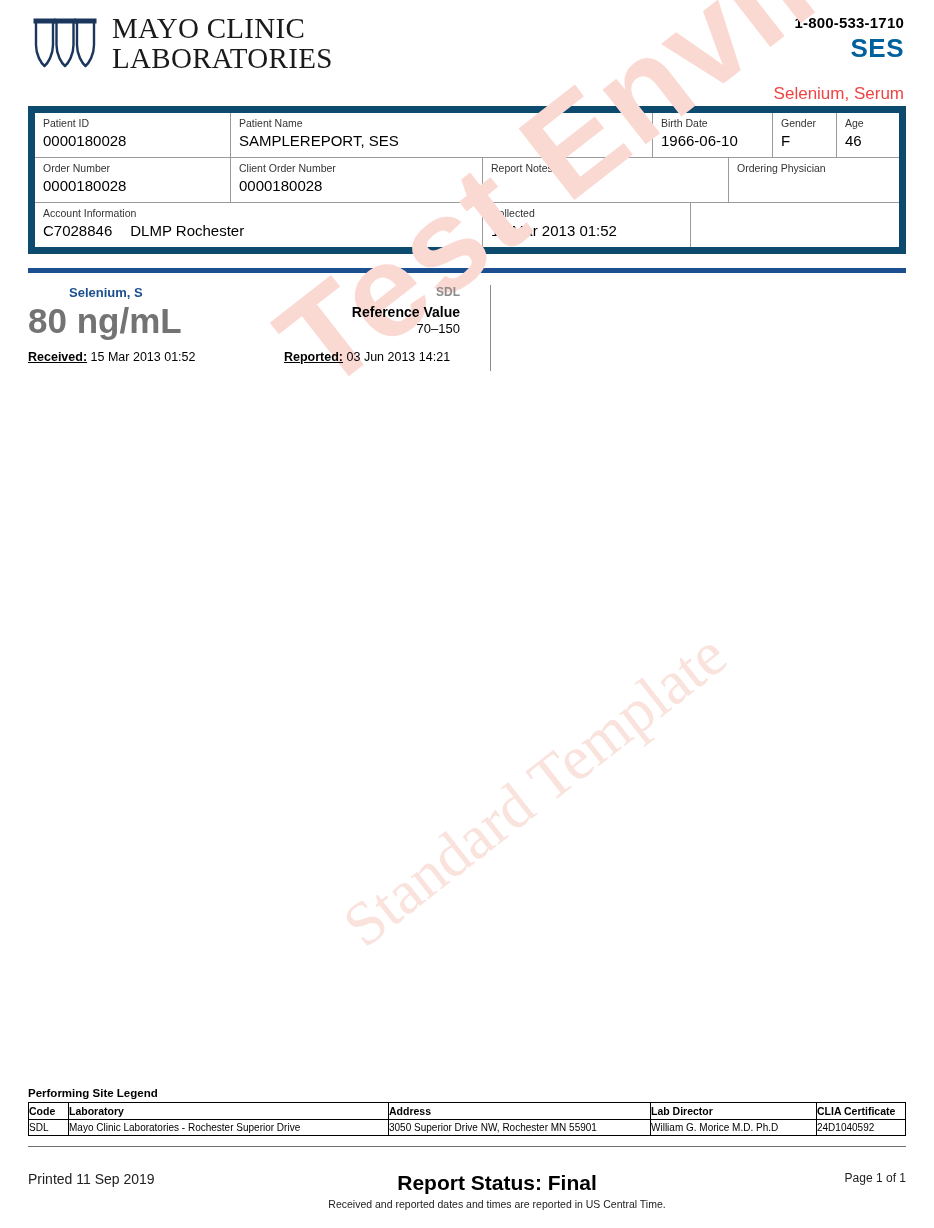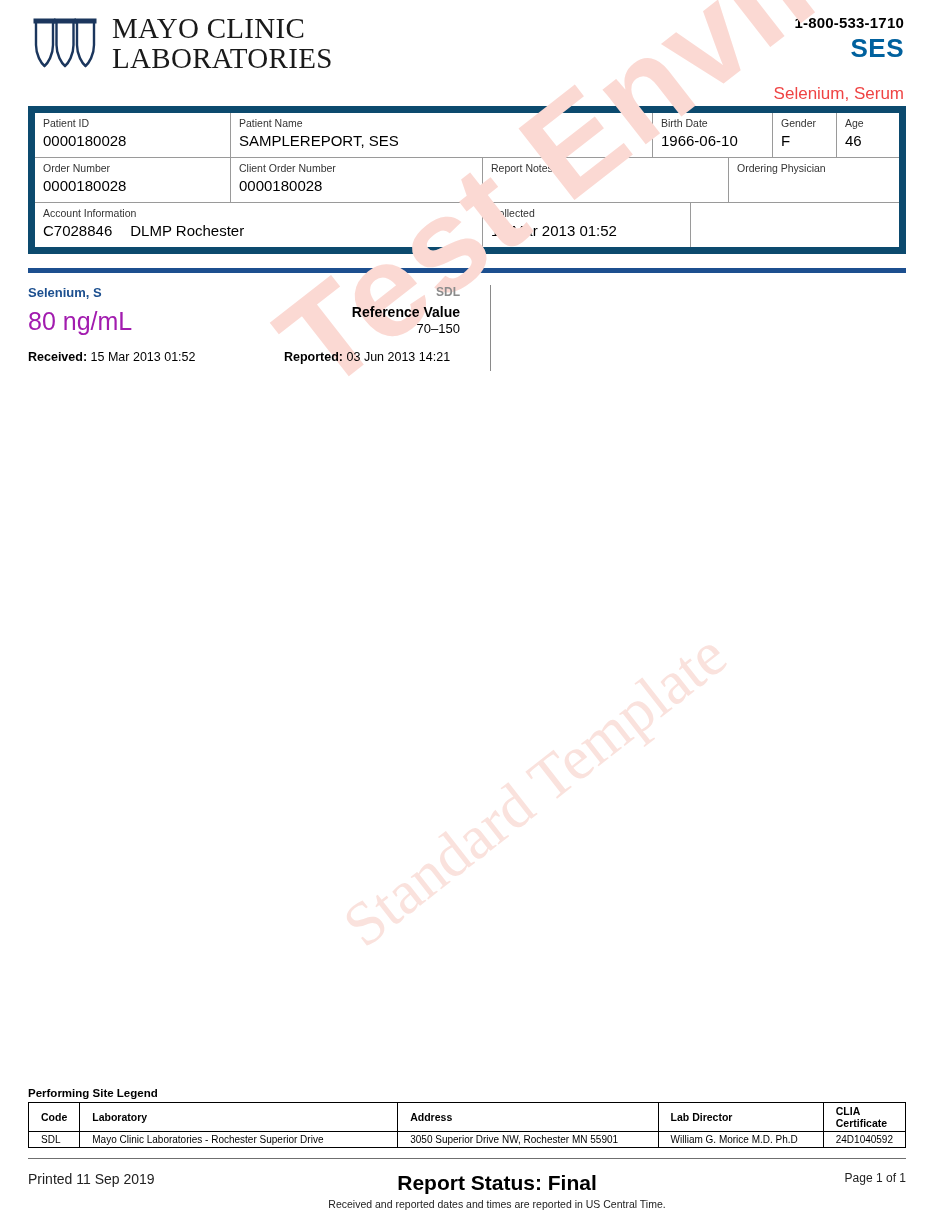--- a/index.html
+++ b/index.html
@@ -139,55 +139,57 @@
   }
   .res-head {
     display: flex;
     justify-content: space-between;
     align-items: flex-start;
   }
   .res-name {
     font-size: 13px;
     font-weight: bold;
     color: #1c4f8f;
+    margin-left: 41px;
   }
   .res-site {
     font-size: 12px;
     font-weight: bold;
     color: #8c8c8c;
   }
   .res-mid {
     display: flex;
     justify-content: space-between;
     align-items: flex-end;
     margin-top: 4px;
   }
   .res-value {
-    font-size: 25px;
-    color: #a21caf;
+    font-size: 35px;
+    color: #737373;
     line-height: 30px;
+    font-weight: bold;
   }
   .ref-block { text-align: right; }
   .ref-label {
     font-size: 14px;
     font-weight: bold;
     color: #000;
   }
   .ref-value {
     font-size: 13px;
     color: #000;
     margin-top: 1px;
   }
   .res-dates {
     display: flex;
     margin-top: 14px;
     font-size: 12.5px;
   }
   .res-dates .d1 { width: 256px; }
-  .res-dates b { font-weight: bold; }
+  .res-dates b { font-weight: bold; text-decoration: underline; }
 
   
   .wm {
     position: absolute;
     pointer-events: none;
     color: #fbd9d3;
     font-family: "Liberation Sans", sans-serif;
     font-weight: bold;
     white-space: nowrap;
     z-index: 0;
@@ -221,36 +223,36 @@
     margin-bottom: 3px;
   }
   .legend-table {
     width: 100%;
     border-collapse: collapse;
     border: 1px solid #000;
   }
   .legend-table th, .legend-table td {
     border: 1px solid #000;
     text-align: left;
-    padding: 2px 12px;
+    padding: 2px 0;
     font-size: 10.5px;
   }
   .legend-table th { font-weight: bold; }
   .legend-table td { font-size: 10px; }
   .col-code { width: 40px; }
   .col-lab { width: 320px; }
   .col-addr { width: 262px; }
   .col-dir { width: 166px; }
 
   .footer-bottom {
     display: flex;
     align-items: flex-start;
     margin-top: 10px;
     border-top: 1px solid #6f6f6f;
-    padding-top: 12px;
+    padding-top: 24px;
   }
   .fb-left { width: 210px; font-size: 14px; color: #222; }
   .fb-center { flex: 1; text-align: center; }
   .fb-center .status {
     font-size: 21px;
     font-weight: bold;
   }
   .fb-center .note {
     font-size: 10.5px;
     color: #222;

